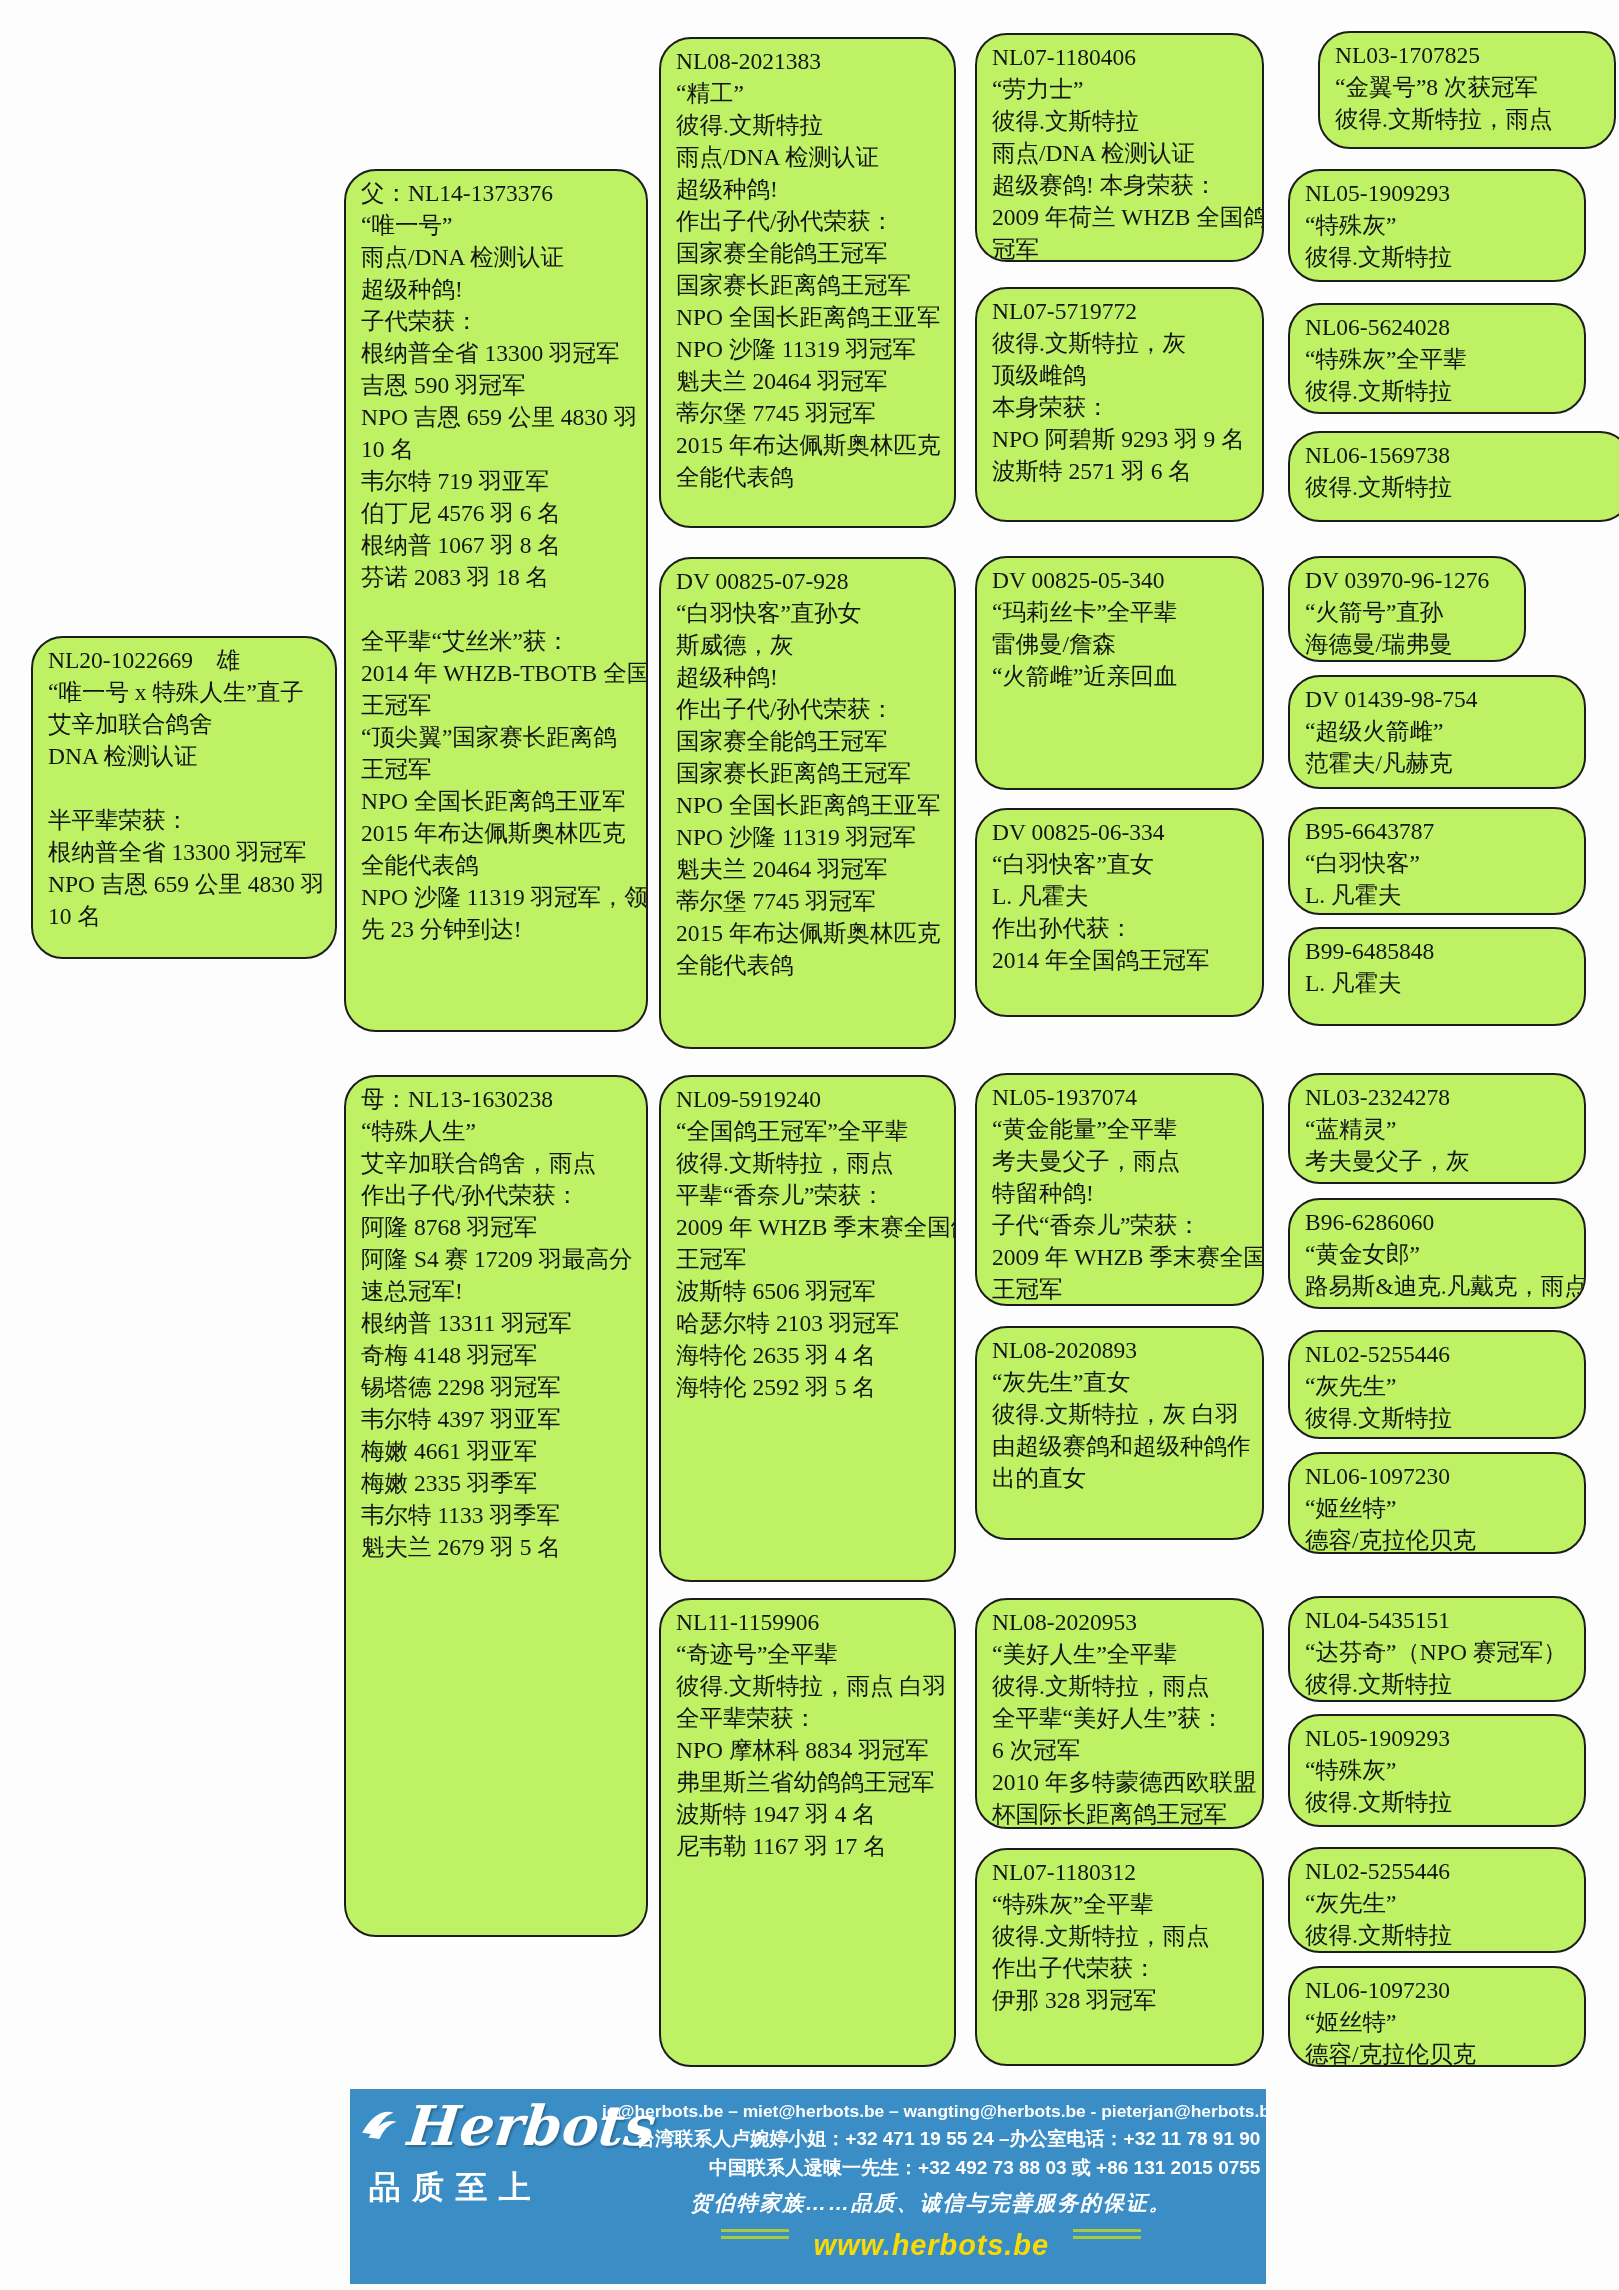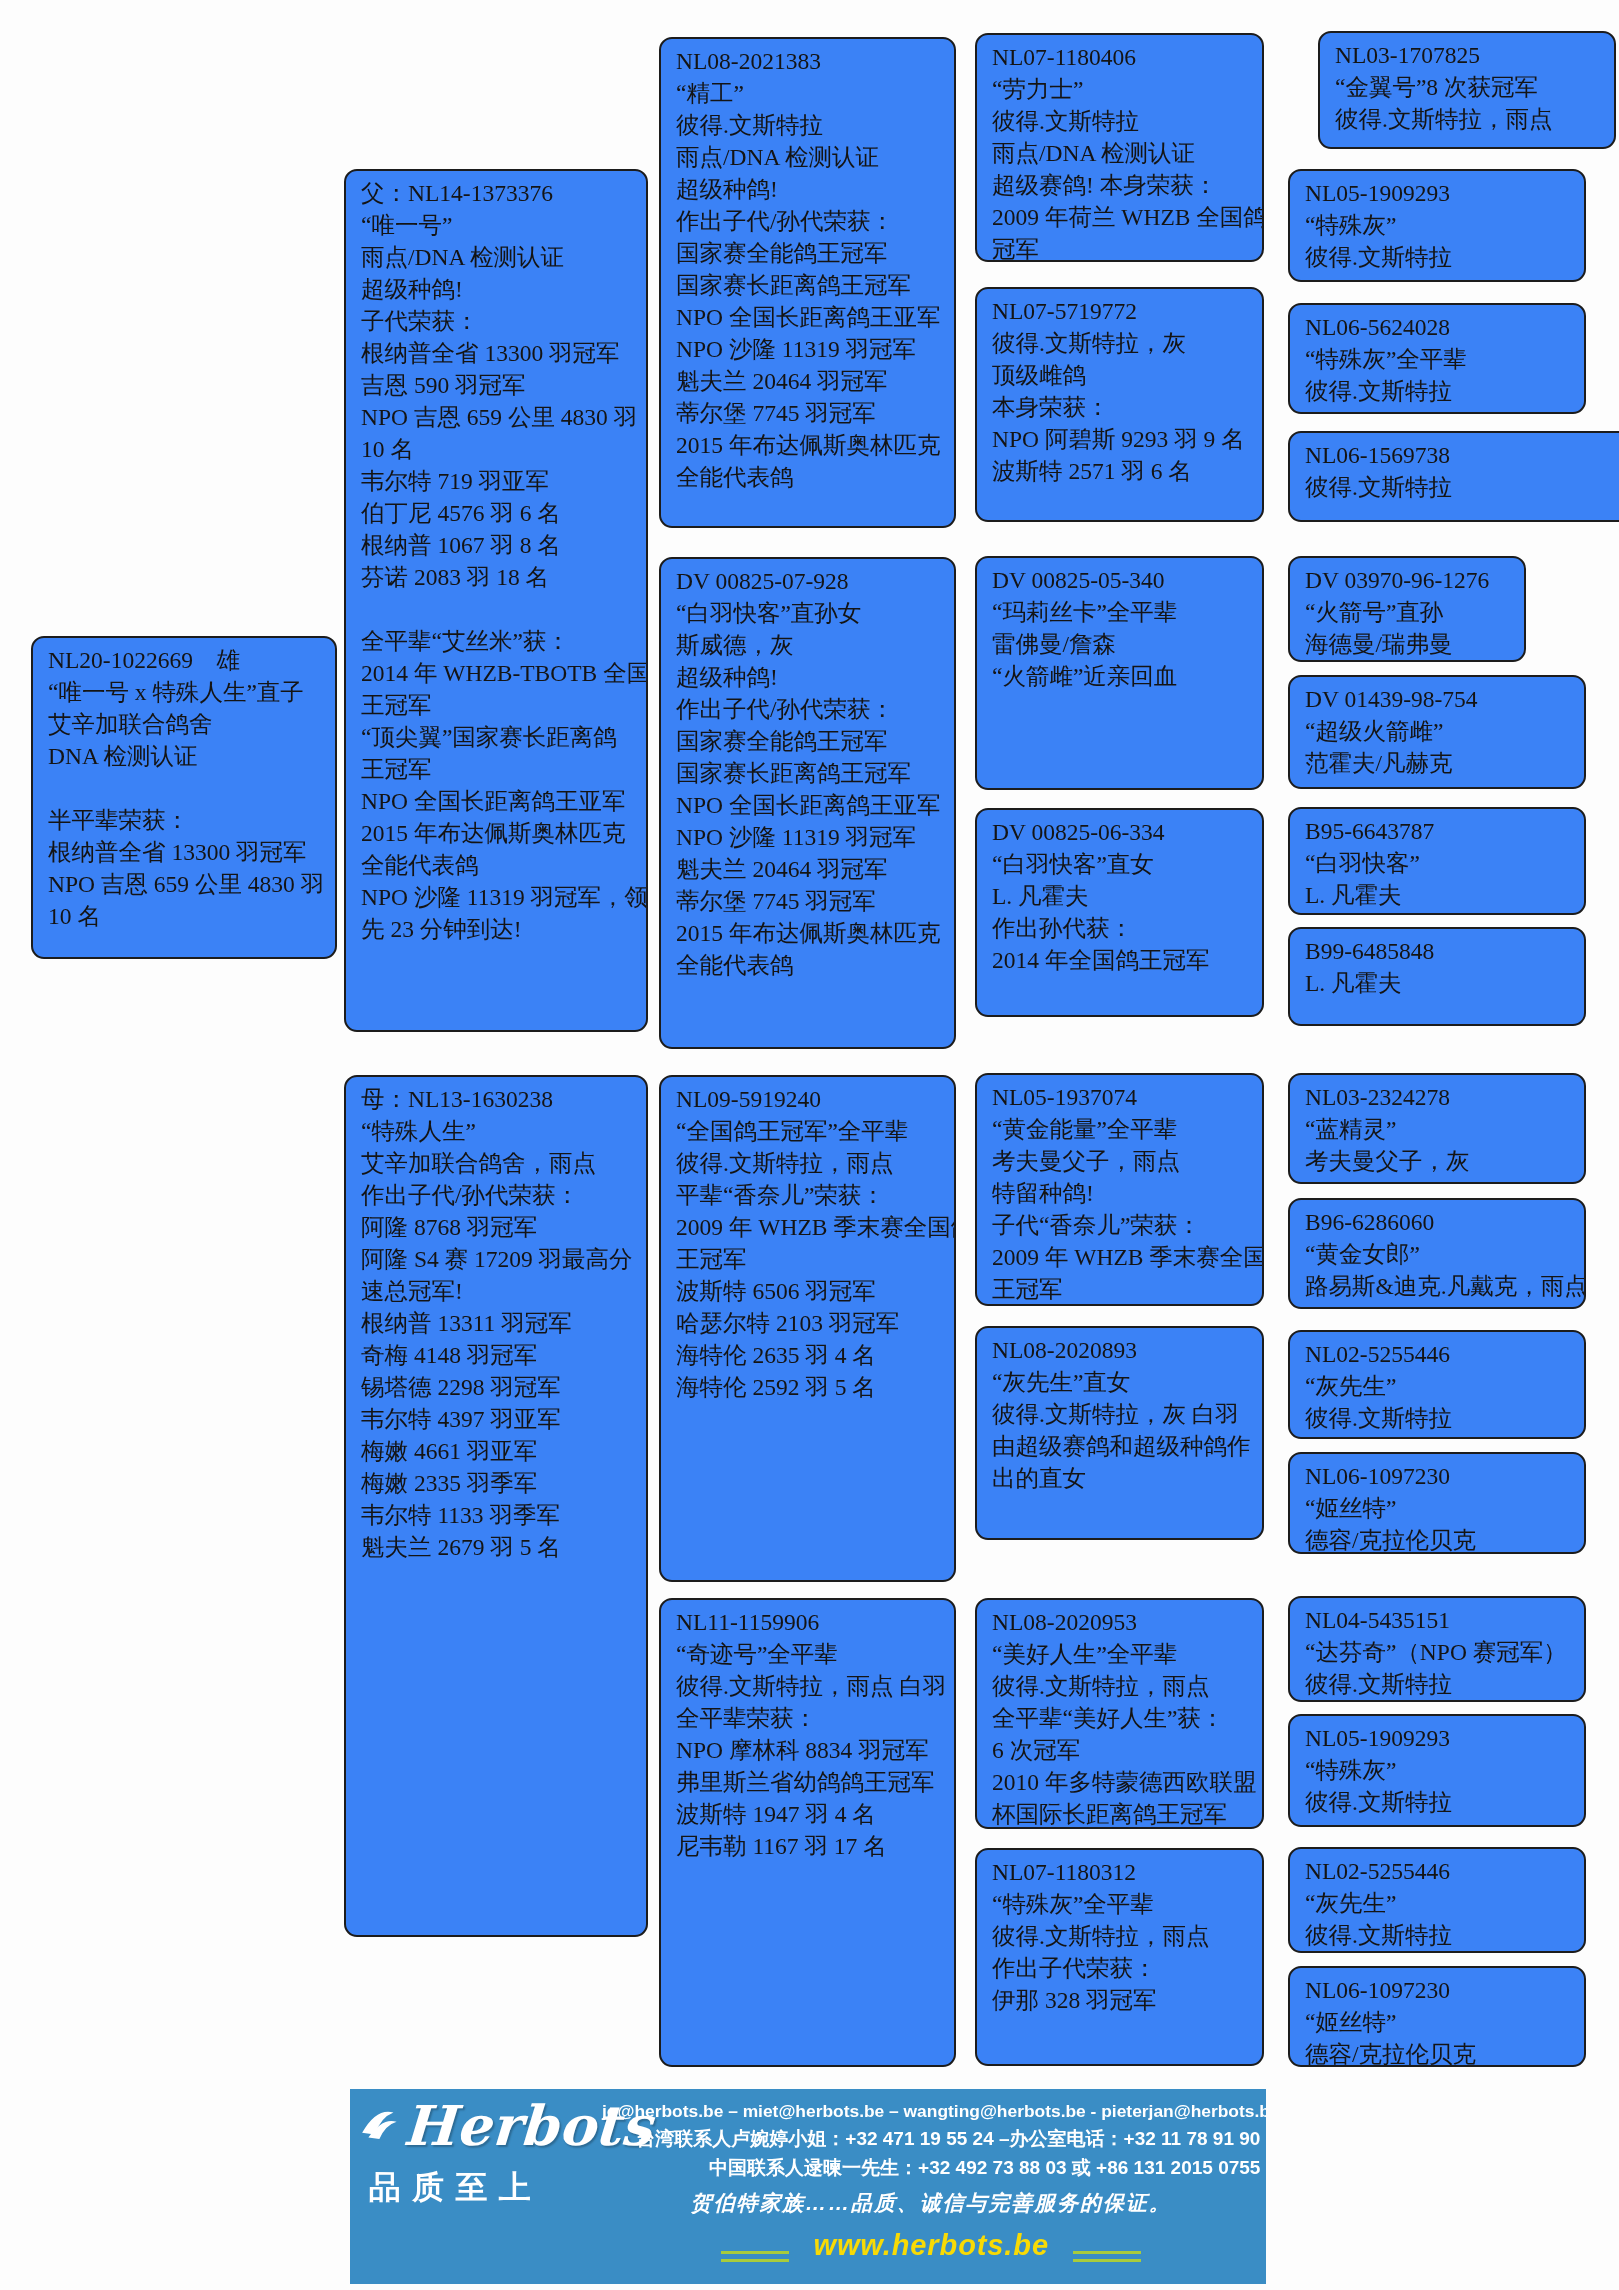--- a/index.html
+++ b/index.html
@@ -1,21 +1,21 @@
 <!DOCTYPE html>
 <html style="font-size:15px"><head>
 <meta charset="utf-8">
 <style>
   html,body{margin:0;padding:0;background:#ffffff;}
   .board{
     position:relative;width:1620px;height:2290px;background:#fdfdfd;
     font-family:"Liberation Serif","DejaVu Serif",serif;color:#141414;overflow:hidden;
   }
   .box{
-    position:absolute;background:#3b82f6;border:2.8px solid #1c1c1c;border-radius:13px;
+    position:absolute;background:#bef264;border:2.8px solid #1c1c1c;border-radius:32px;
     padding:5.6px 9.4px 0 15px;box-sizing:border-box;overflow:hidden;
   }
   .bl{height:32px;line-height:32px;font-size:23.5px;white-space:nowrap;}
   .banner{
     position:absolute;left:350px;top:2089px;width:916px;height:195px;
     background:#3a8dc5;color:#ffffff;font-family:"Liberation Sans","DejaVu Sans",sans-serif;
     overflow:hidden;
   }
   .logo-wrap{position:absolute;left:9.4px;top:9.4px;width:254px;}
   .logo-row{display:flex;align-items:center;}
@@ -23,21 +23,21 @@
   .logo-text{
     font-family:"DejaVu Serif","Liberation Serif",serif;font-style:italic;font-weight:bold;
     font-size:55px;line-height:56px;transform:skewX(-6deg);
     text-shadow:1.9px 1.9px 1.9px rgba(0,0,0,.25);
   }
   .logo-sub{margin:11.3px 0 0 9.4px;font-size:32px;font-weight:bold;letter-spacing:11.3px;}
   .b-right{position:absolute;left:252px;top:9.4px;right:5.6px;text-align:center;}
   .b-email{font-size:17.4px;font-weight:bold;white-space:nowrap;line-height:26px;}
   .b-cn{font-size:19px;font-weight:bold;white-space:nowrap;line-height:29px;text-align:right;}
   .b-tagline{margin-top:7px;font-size:21px;font-weight:bold;font-style:italic;letter-spacing:1.9px;}
-  .b-web-row{margin-top:11.3px;display:flex;align-items:flex-end;justify-content:center;gap:24.5px;}
+  .b-web-row{margin-top:11.3px;display:flex;align-items:flex-start;justify-content:center;gap:24.5px;}
   .dl{width:68px;height:10.4px;border-top:3.8px solid #a8cb3d;border-bottom:3.8px solid #a8cb3d;box-sizing:border-box;}
   .b-web{font-size:29px;font-weight:bold;font-style:italic;color:#f8da05;letter-spacing:0.9px;}
 </style>
 </head>
 <body>
 
 <div class="board">
 
   <div class="box" style="left:31px;top:636px;width:306px;height:323px">
       <div class="bl">NL20-1022669　雄</div>

